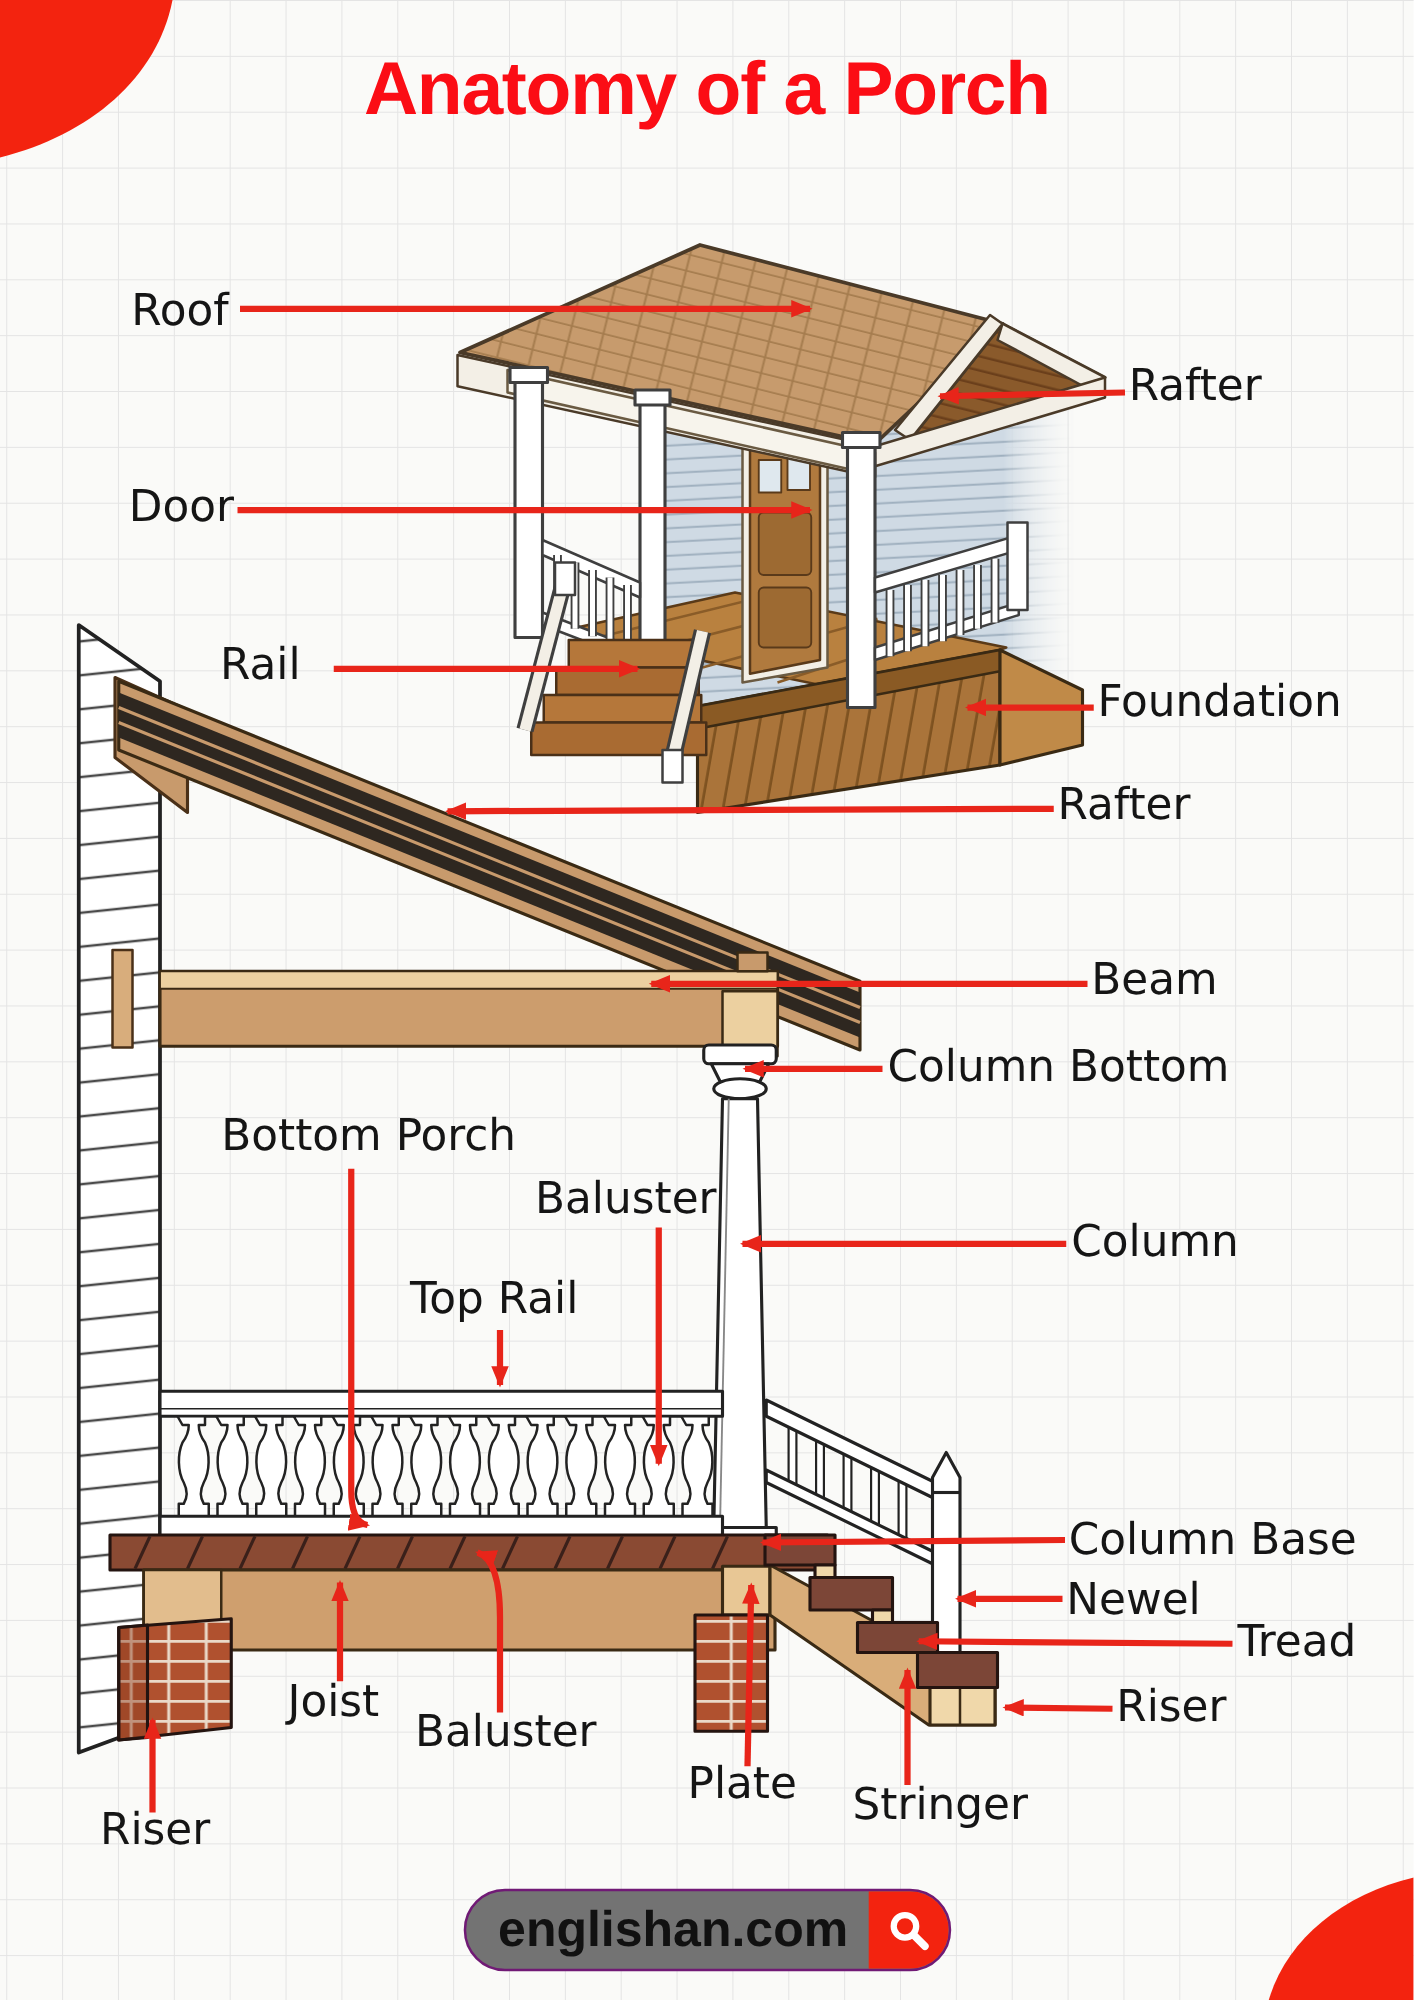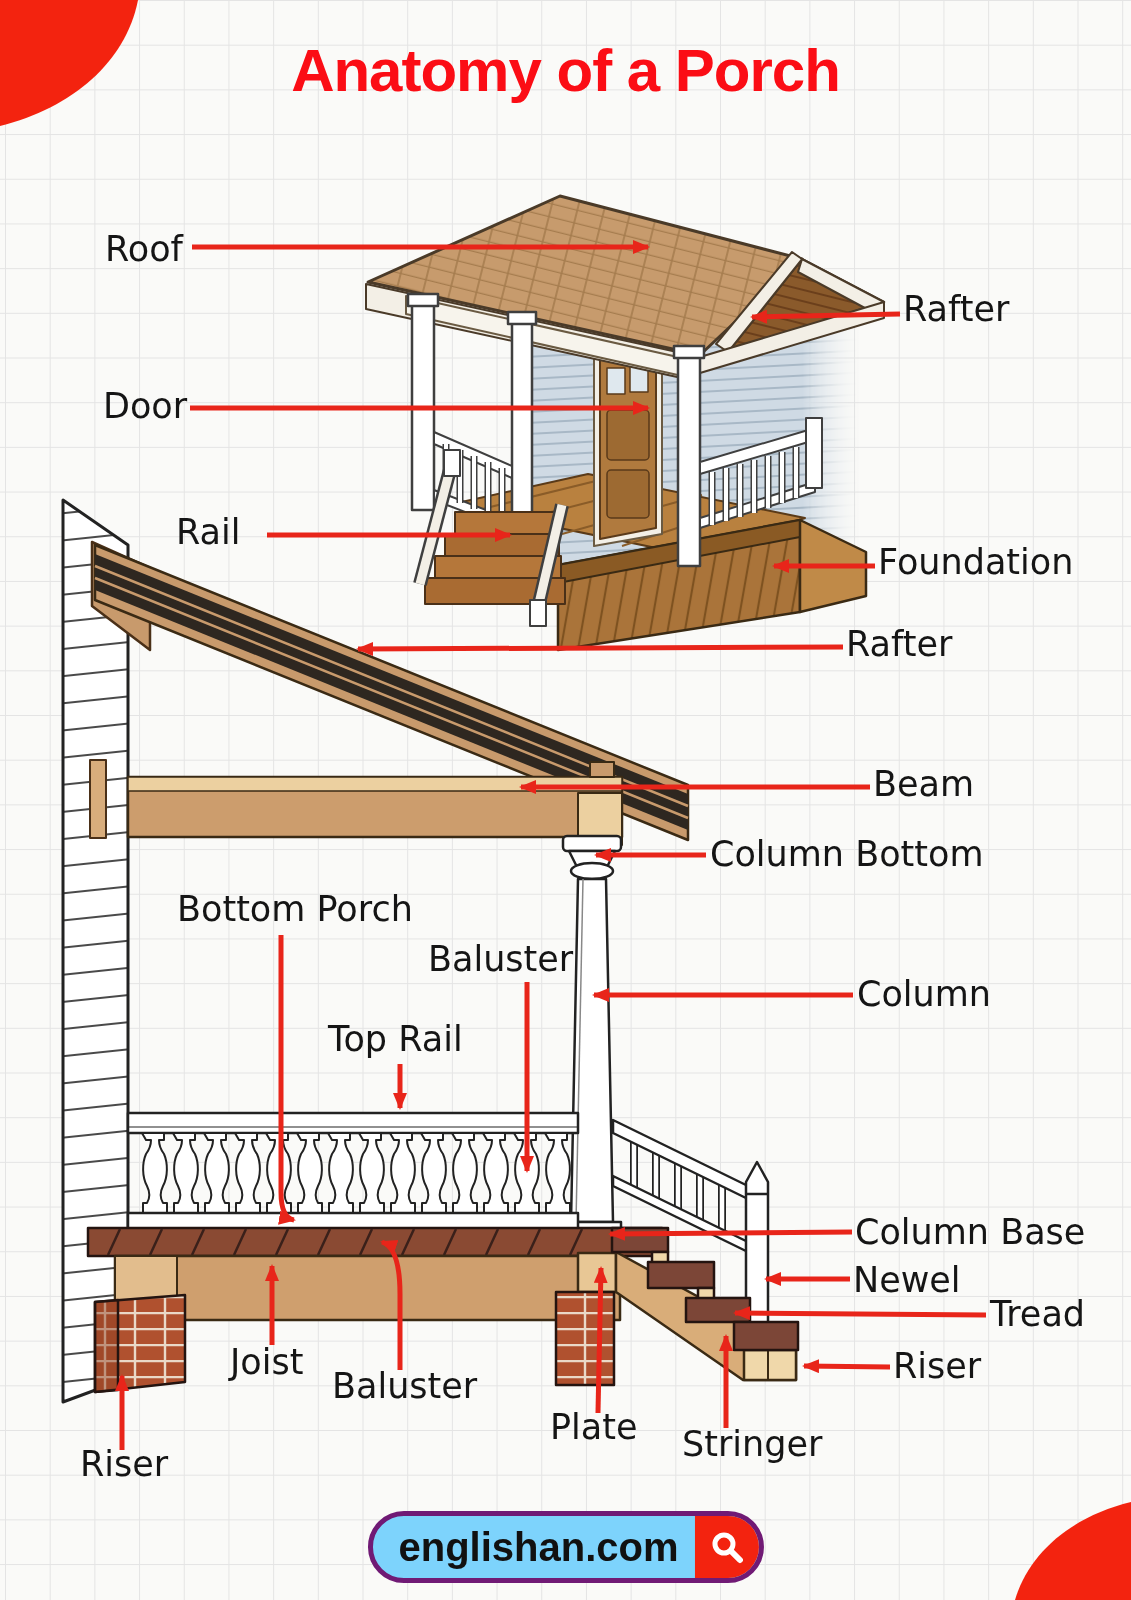--- a/index.html
+++ b/index.html
@@ -10,21 +10,21 @@
     background-image:linear-gradient(#e4e4e4 1px,transparent 1px),
                      linear-gradient(90deg,#e4e4e4 1px,transparent 1px);
     background-size:44.7px 44.7px;background-position:5px 0;}
   .layer{position:absolute;inset:0;width:1131px;height:1600px;}
   .page-title{position:absolute;left:0;right:0;top:36px;text-align:center;
     font-family:"Liberation Sans",sans-serif;font-weight:bold;font-size:60px;
     letter-spacing:-1px;color:#fb0d15;margin:0;}
   .lbl{position:absolute;font-size:35px;color:#151515;white-space:nowrap;
     font-family:"DejaVu Sans",sans-serif;line-height:1.05;}
   .footer-pill{position:absolute;left:50%;transform:translateX(-50%);top:1511px;
-    display:flex;align-items:stretch;background:#7dd3fc;border:5px solid #701a75;
+    display:flex;align-items:stretch;background:#737373;border:2px solid #701a75;
     border-radius:40px;overflow:hidden;height:62px;}
   .footer-text{display:flex;align-items:center;padding:0 16px 0 26px;
     font-family:"Liberation Sans",sans-serif;font-weight:bold;font-size:40px;color:#111;}
   .footer-btn{background:#f3230f;width:64px;display:flex;align-items:center;justify-content:center;}
   .blob{position:absolute;pointer-events:none;}
 </style>
 </head>
 <body>
 
 <div class="canvas"></div>

